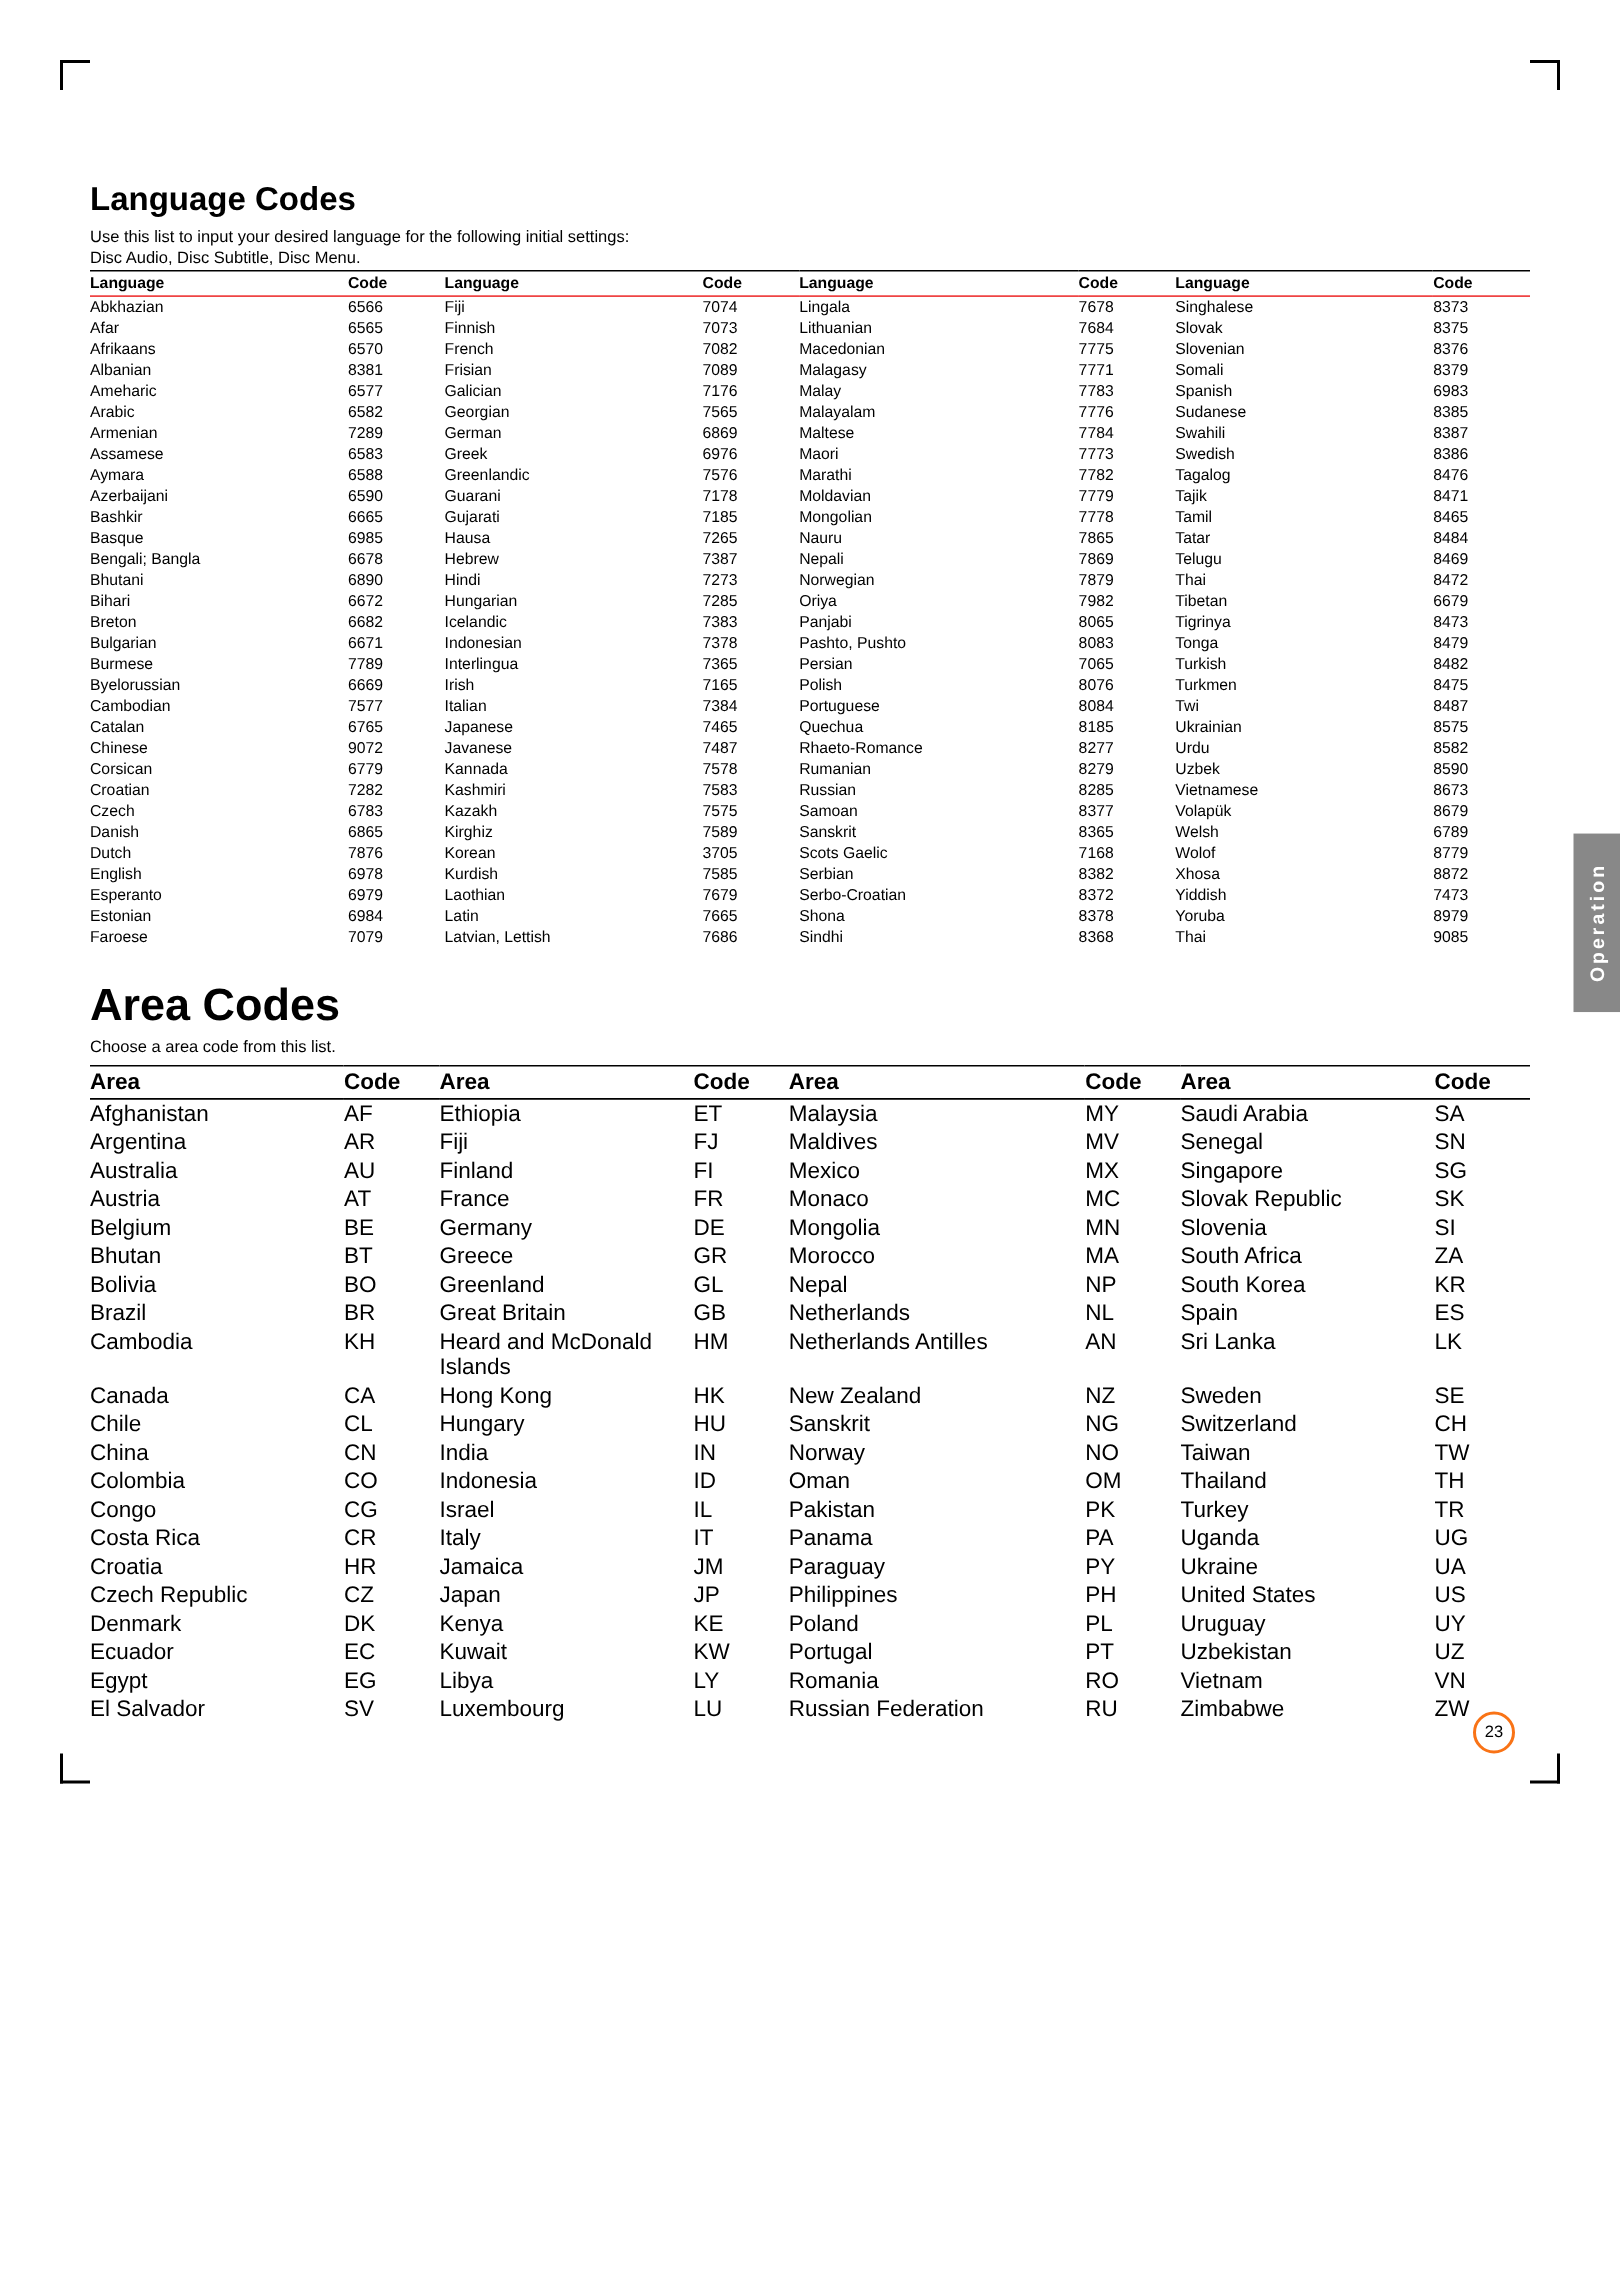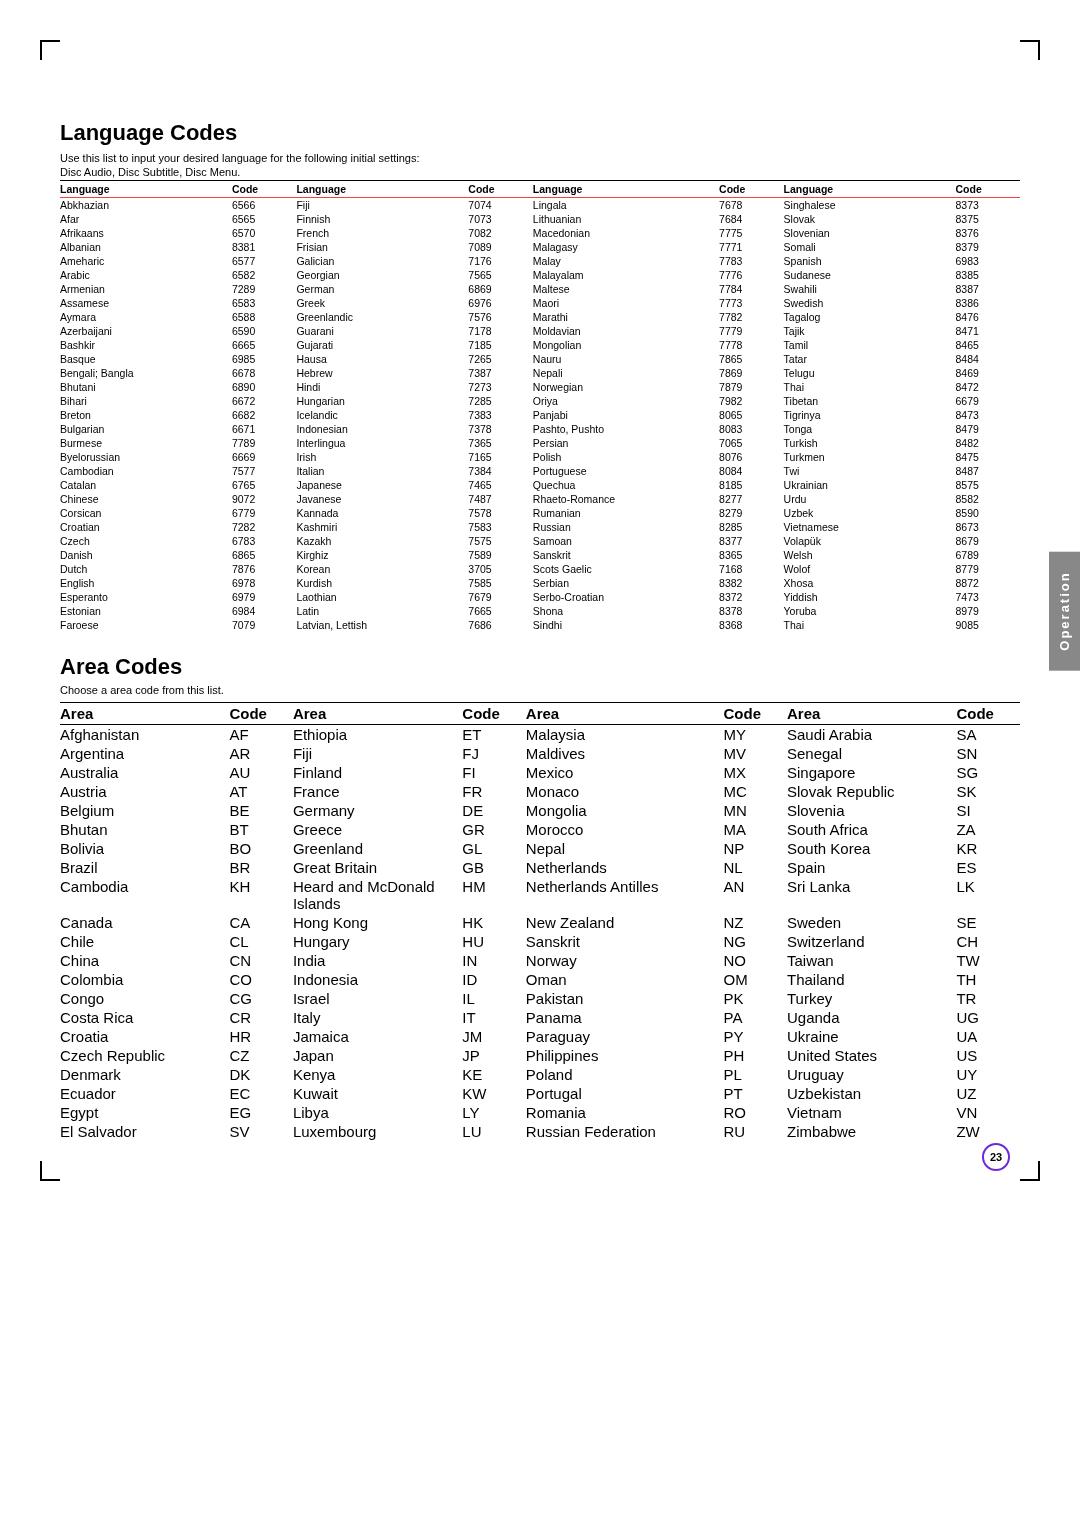--- a/index.html
+++ b/index.html
@@ -44,46 +44,46 @@
       writing-mode: vertical-rl;
       text-orientation: mixed;
       transform: translateY(-50%) rotate(180deg);
       padding: 20px 8px;
       letter-spacing: 2px;
     }
 
     
     .page-number {
       position: absolute;
-      bottom: 50px;
+      bottom: 60px;
       right: 70px;
       width: 28px;
       height: 28px;
-      border: 2px solid #6d28d9;
+      border: 2px solid #f97316;
       border-radius: 50%;
       display: flex;
       align-items: center;
       justify-content: center;
       font-size: 11px;
-      font-weight: bold;
+      font-weight: normal;
     }
 
     h1 {
       font-size: 22px;
       font-weight: bold;
       margin-bottom: 6px;
     }
 
     .subtitle {
       font-size: 11px;
       margin-bottom: 2px;
     }
 
     .section-title {
-      font-size: 22px;
+      font-size: 30px;
       font-weight: bold;
       margin-top: 22px;
       margin-bottom: 4px;
     }
 
     .section-subtitle {
       font-size: 11px;
       margin-bottom: 6px;
     }
 

